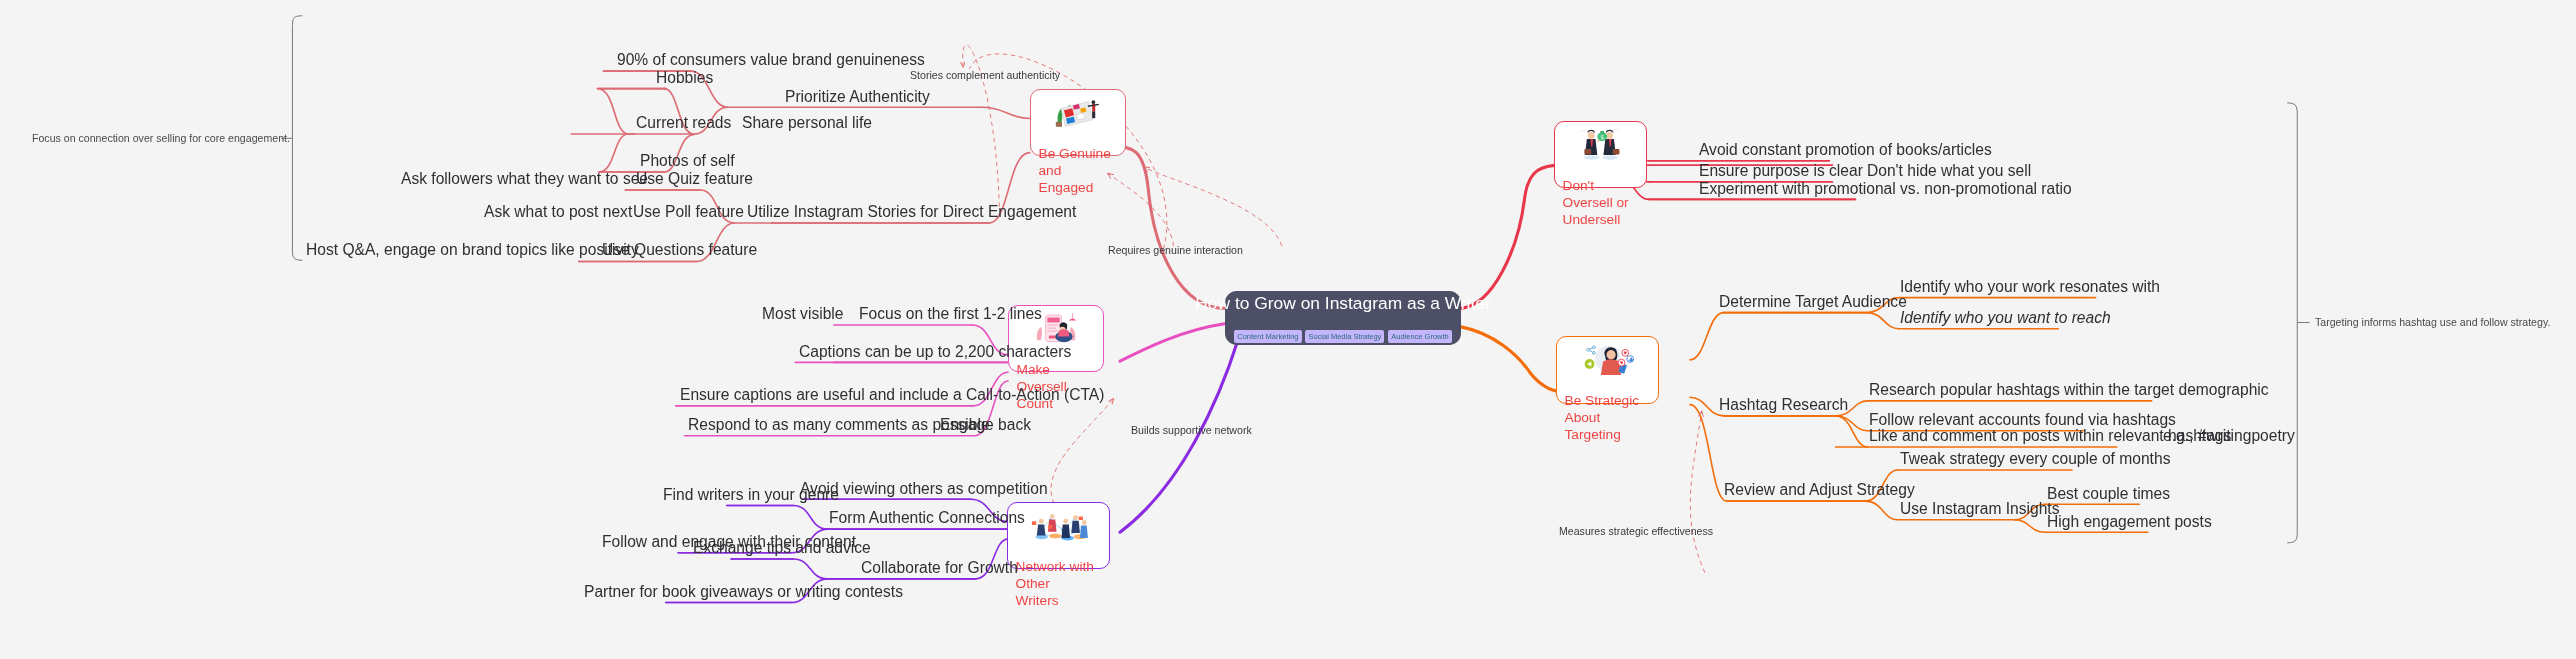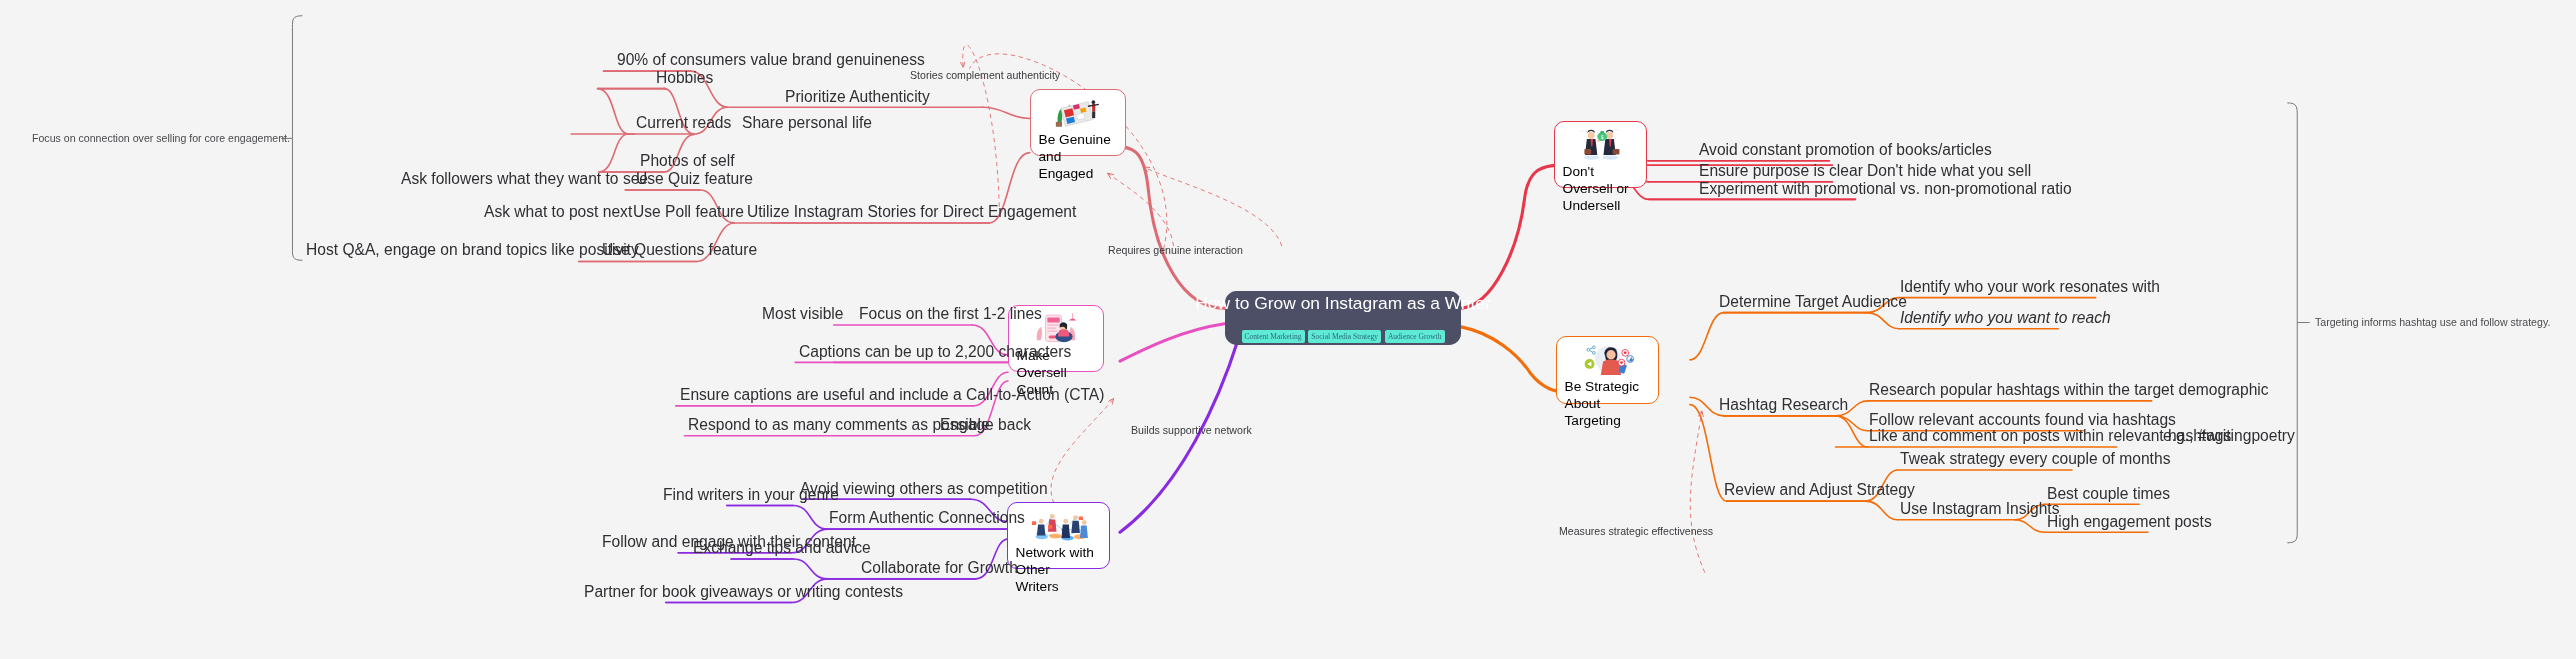--- a/index.html
+++ b/index.html
@@ -40,47 +40,48 @@
     display:flex;flex-direction:column;
     align-items:flex-start;
     padding:6.2px 7.5px 6.2px 7.5px;
   }
   .node .art{
     width:100%;height:32px;
     display:flex;align-items:center;justify-content:center;
     margin-bottom:2.5px;
   }
   .node .ntext{
-    font-size:13.7px;color:#000000;line-height:1.25;
+    font-size:13.7px;color:#ef4444;line-height:1.25;
     font-family:"Liberation Sans", sans-serif;
     text-align:left;
+    margin-top:14px;
   }
 
   
   #root{
     position:absolute;
     left:1225px;top:291px;
     width:236px;height:54px;
     background:#4c4f65;
     border-radius:11.8px;
     display:flex;flex-direction:column;
     align-items:center;justify-content:center;
     gap:16px;
   }
   #root .rtitle{
     font-size:17.4px;color:#ffffff;white-space:nowrap;
     font-family:"Liberation Sans", sans-serif;
   }
   #root .rtags{display:flex;gap:3.7px;}
   #root .tag{
-    background:#5eead4;color:#2a6b7c;
+    background:#c4b5fd;color:#2a6b7c;
     font-size:7.5px;line-height:1;
     padding:2.5px 3.1px;border-radius:1.9px;
     white-space:nowrap;
-    font-family:Liberation Serif, serif;
+    font-family:Liberation Sans, sans-serif;
   }
 </style>
 </head>
 <body>
 
 <div id="stage">
 
   <svg class="layer" viewBox="0 0 4140 1060">
     <defs>
       <marker id="arrowRel" markerWidth="9" markerHeight="9" refX="7" refY="3" orient="auto">

